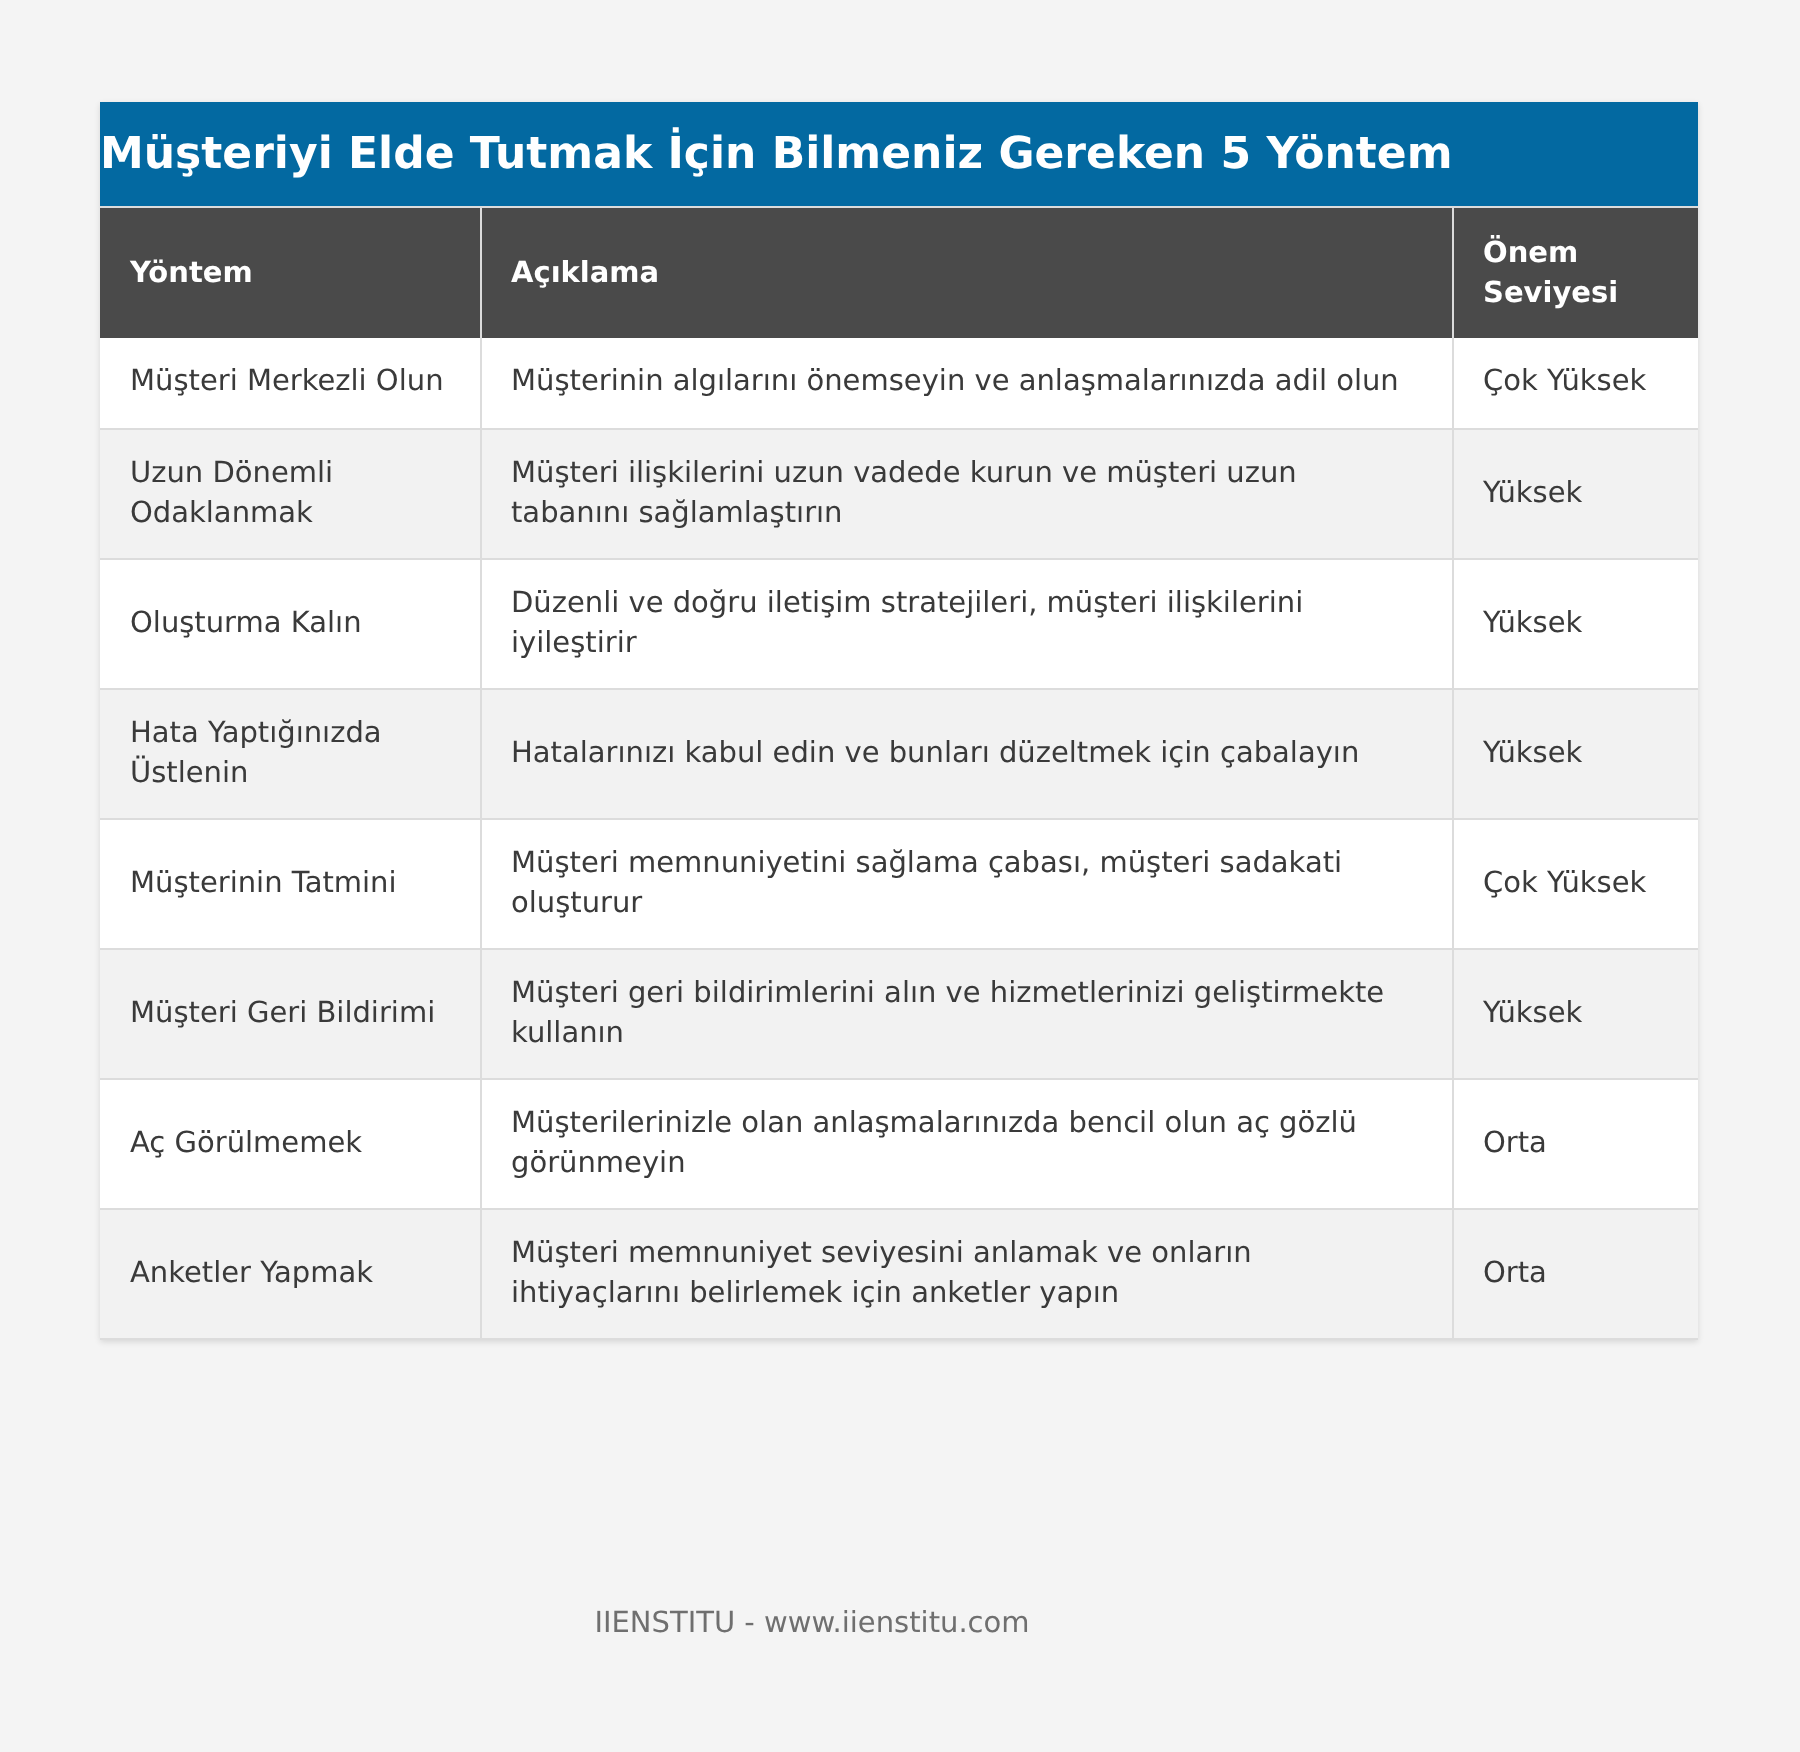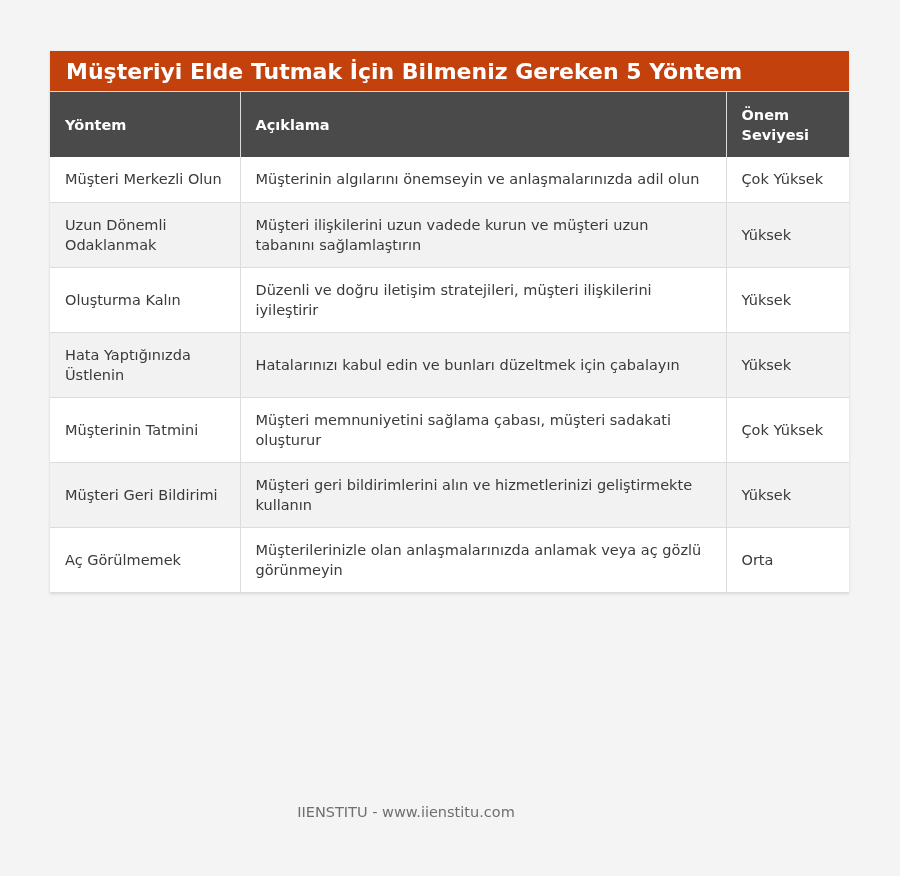--- a/index.html
+++ b/index.html
@@ -16,25 +16,24 @@
     }
     .card {
       position: absolute;
       left: 50px;
       top: 51px;
       width: 799px;
       background: #ffffff;
       box-shadow: 0 1px 3px rgba(0,0,0,0.12);
     }
     .title-bar {
-      background: #c2410c;
-      height: 41px;
+      background: #0369a1;
+      height: 53px;
       display: flex;
       align-items: center;
-      padding-left: 16px;
       box-sizing: border-box;
       border-bottom: 1px solid #dcdcdc;
     }
     .title-bar h1 {
       margin: 0;
       font-size: 22px;
       font-weight: bold;
       color: #ffffff;
       letter-spacing: 0;
       font-family: "DejaVu Sans", "Liberation Sans", sans-serif;
@@ -132,20 +131,25 @@
         <td>Müşteri memnuniyetini sağlama çabası, müşteri sadakati oluşturur</td>
         <td>Çok Yüksek</td>
       </tr>
       <tr class="tall">
         <td>Müşteri Geri Bildirimi</td>
         <td>Müşteri geri bildirimlerini alın ve hizmetlerinizi geliştirmekte kullanın</td>
         <td>Yüksek</td>
       </tr>
       <tr class="tall">
         <td>Aç Görülmemek</td>
-        <td>Müşterilerinizle olan anlaşmalarınızda anlamak veya aç gözlü görünmeyin</td>
+        <td>Müşterilerinizle olan anlaşmalarınızda bencil olun aç gözlü görünmeyin</td>
+        <td>Orta</td>
+      </tr>
+      <tr class="tall">
+        <td>Anketler Yapmak</td>
+        <td>Müşteri memnuniyet seviyesini anlamak ve onların ihtiyaçlarını belirlemek için anketler yapın</td>
         <td>Orta</td>
       </tr>
     </tbody>
   </table>
 </div>
 
 <div class="footer">IIENSTITU - www.iienstitu.com</div>
 
 </body></html>

